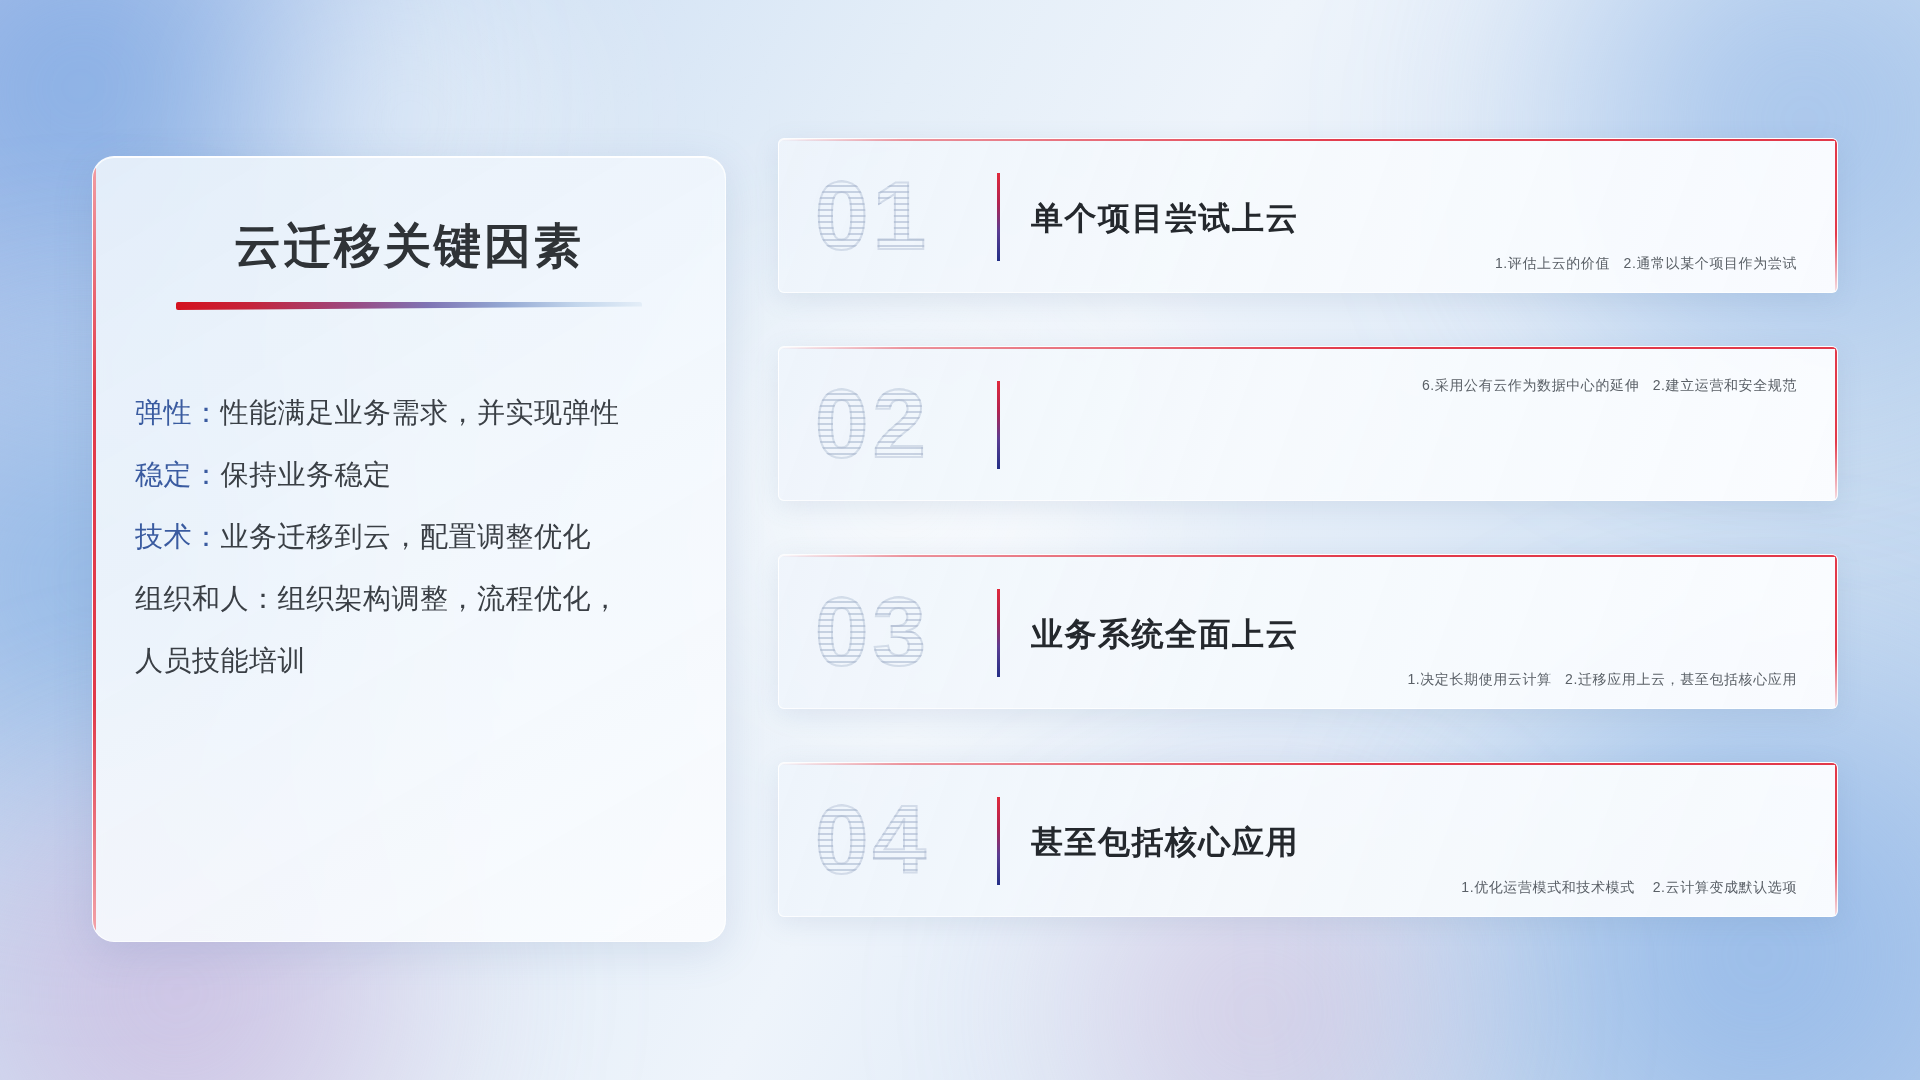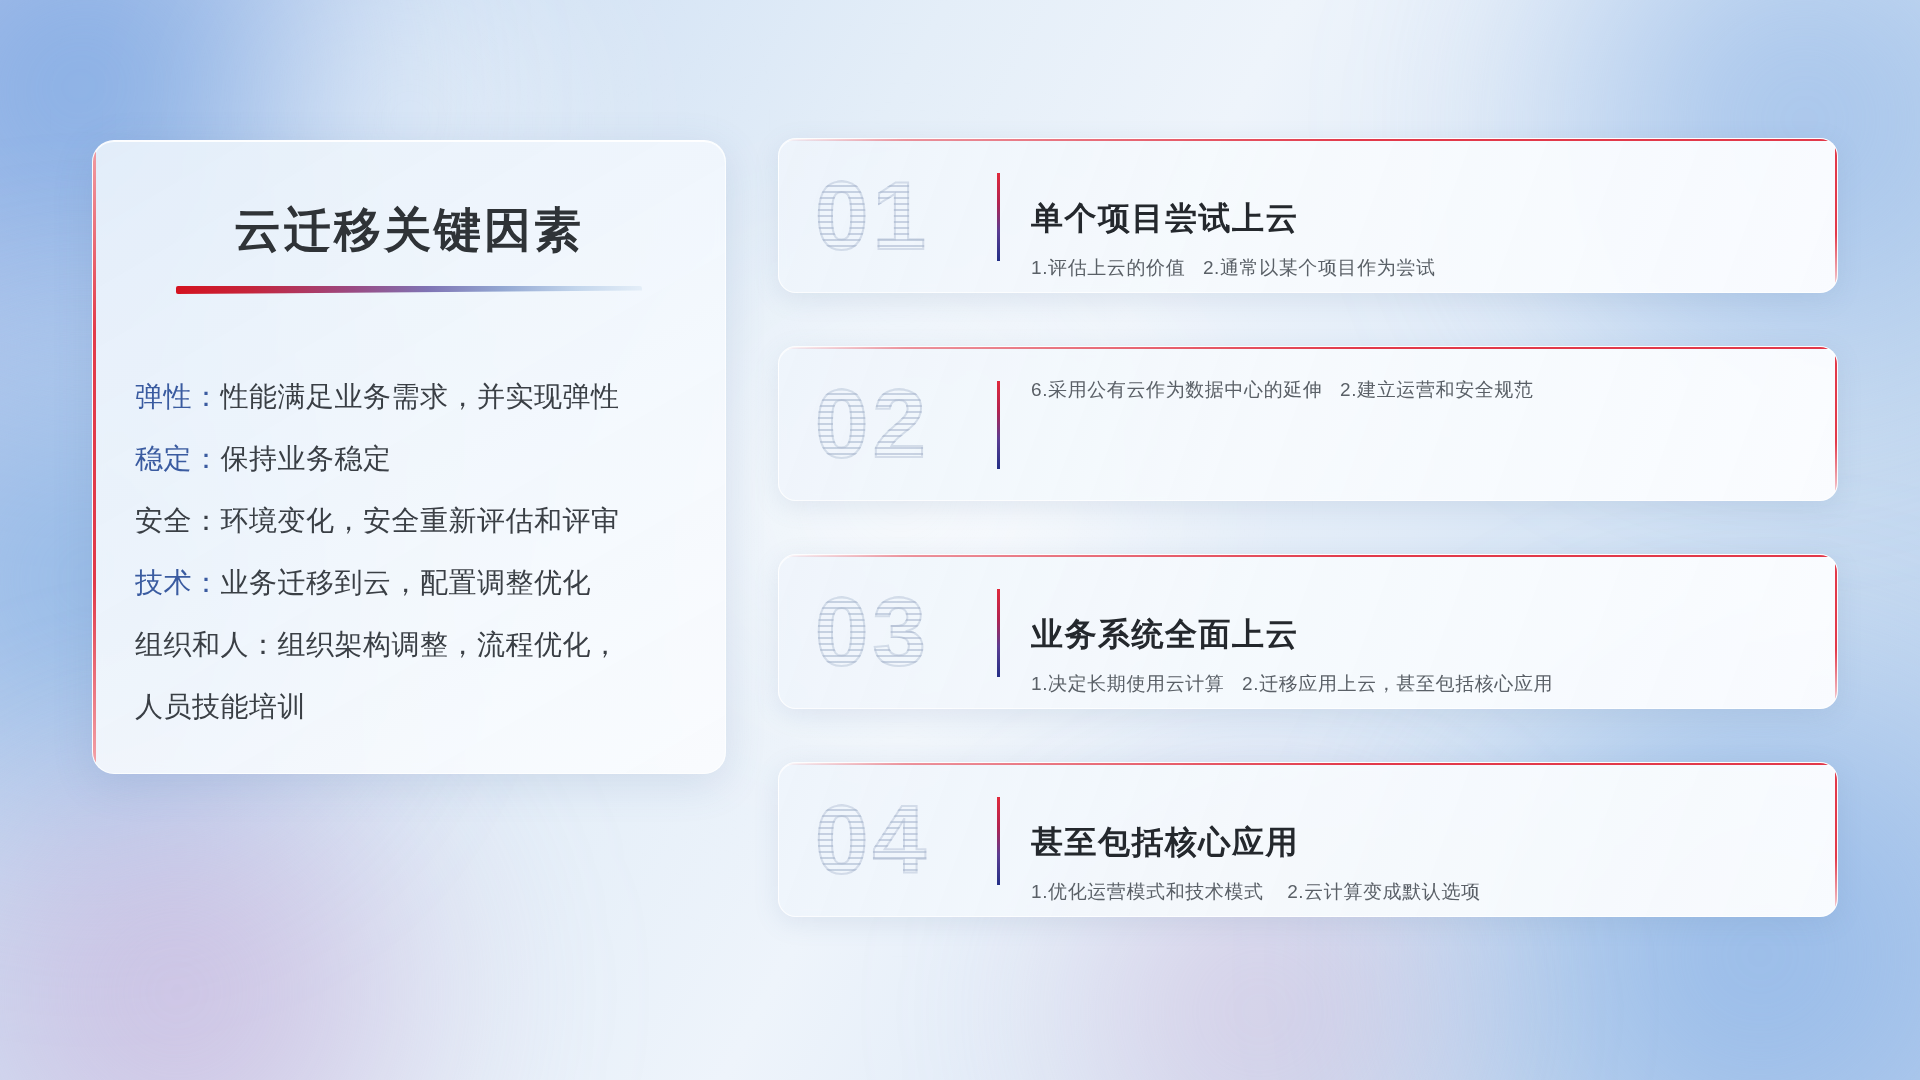--- a/index.html
+++ b/index.html
@@ -33,21 +33,21 @@
   #bg .b7 { left:520px; top:180px; width:760px; height:620px;
             background:radial-gradient(circle at 50% 50%,rgba(255,255,255,.70),rgba(255,255,255,0) 70%); }
   #bg .b8 { left:150px; top:-60px; width:520px; height:360px;
             background:radial-gradient(circle at 50% 50%,rgba(255,255,255,.55),rgba(255,255,255,0) 70%); }
 
   
   #stage { position:absolute; inset:0; z-index:2; }
 
   
   .left-panel {
-    position:absolute; left:92px; top:140px; width:634px; height:634px;
+    position:absolute; left:92px; top:156px; width:634px; height:786px;
     border-radius:22px;
     background:linear-gradient(150deg,rgba(232,241,250,.93) 0%,rgba(243,248,253,.90) 42%,rgba(250,252,254,.92) 100%);
     border:1px solid rgba(255,255,255,.85);
     box-shadow:0 10px 40px rgba(90,120,165,.16), inset 0 1px 0 rgba(255,255,255,.9);
     backdrop-filter:blur(6px);
     overflow:hidden;
   }
   .left-panel::after{
     content:""; position:absolute; left:0; top:0; bottom:0; width:2.5px;
     background:linear-gradient(180deg,#f2a0a6 0%,#e23b4b 30%,#e0394a 70%,#f3a6ac 100%);
@@ -63,21 +63,21 @@
     clip-path:polygon(0 0,100% 0,100% 55%,0 100%);
   }
   .factors { margin:72px 0 0 42px; }
   .factor { font-size:28px; line-height:62px; color:#3a3f45; letter-spacing:.5px; white-space:nowrap; }
   .factor .k { color:#3a5ba0; }
   .factor .k.plain { color:#3a3f45; }
 
   
   .cards { position:absolute; left:778px; top:138px; width:1060px; }
   .card {
-    position:relative; height:155px; margin-bottom:53px; border-radius:18px;
+    position:relative; height:155px; margin-bottom:53px; border-radius:6px;
     background:linear-gradient(110deg,rgba(238,244,251,.88) 0%,rgba(246,250,253,.93) 45%,rgba(252,253,255,.96) 100%);
     border:1px solid rgba(255,255,255,.75);
     box-shadow:0 6px 26px rgba(90,120,165,.13), inset 0 1px 0 rgba(255,255,255,.85);
     backdrop-filter:blur(5px);
     overflow:hidden;
   }
   .card::before{
     content:""; position:absolute; left:0; right:0; top:0; height:2px;
     background:linear-gradient(90deg,rgba(226,60,75,0) 0%,rgba(226,60,75,.55) 12%,#e2394a 55%,#e2394a 100%);
   }
@@ -95,21 +95,21 @@
         rgba(255,255,255,0) 2px, rgba(255,255,255,0) 6px);
     -webkit-background-clip:text; background-clip:text;
     opacity:.62; user-select:none;
   }
   .card-bar {
     position:absolute; left:218px; top:34px; width:3px; height:88px;
     background:linear-gradient(180deg,#e02a3c 0%,#b3234f 34%,#5b3d92 66%,#232f86 100%);
   }
   .card-body { position:absolute; left:252px; top:30px; right:40px; }
   .card-title { font-size:32px; font-weight:bold; color:#24282d; letter-spacing:1.5px; margin-bottom:14px;margin-top:28px; }
-  .card-desc  { font-size:19px; color:#5a6067; letter-spacing:.6px; white-space:pre; }
+  .card-desc  { font-size:14px; color:#5a6067; letter-spacing:.6px; white-space:pre;text-align:right; }
 </style>
 </head>
 <body>
 
 <div id="bg">
   <div class="base"></div>
   <div class="blob b1"></div>
   <div class="blob b2"></div>
   <div class="blob b3"></div>
   <div class="blob b4"></div>
@@ -120,21 +120,20 @@
 </div>
 
 <div id="stage">
 
   <section class="left-panel">
     <h1 class="panel-title">云迁移关键因素</h1>
     <div class="title-rule"></div>
     <div class="factors" id="factors-list">
         <div class="factor"><span class="k">弹性：</span><span>性能满足业务需求，并实现弹性</span></div>
         <div class="factor"><span class="k">稳定：</span><span>保持业务稳定</span></div>
-        <div class="factor"><span class="k plain">安全：</span><span>环境变化，安全重新评估和评审</span></div>
         <div class="factor"><span class="k">技术：</span><span>业务迁移到云，配置调整优化</span></div>
         <div class="factor"><span class="k plain">组织和人：</span><span>组织架构调整，流程优化，</span></div>
         <div class="factor"><span class="k plain"></span><span>人员技能培训</span></div>
       </div>
   </section>
 
   <section class="cards" id="cards-list">
       <article class="card">
         <div class="card-num">01</div>
         <div class="card-bar"></div>

